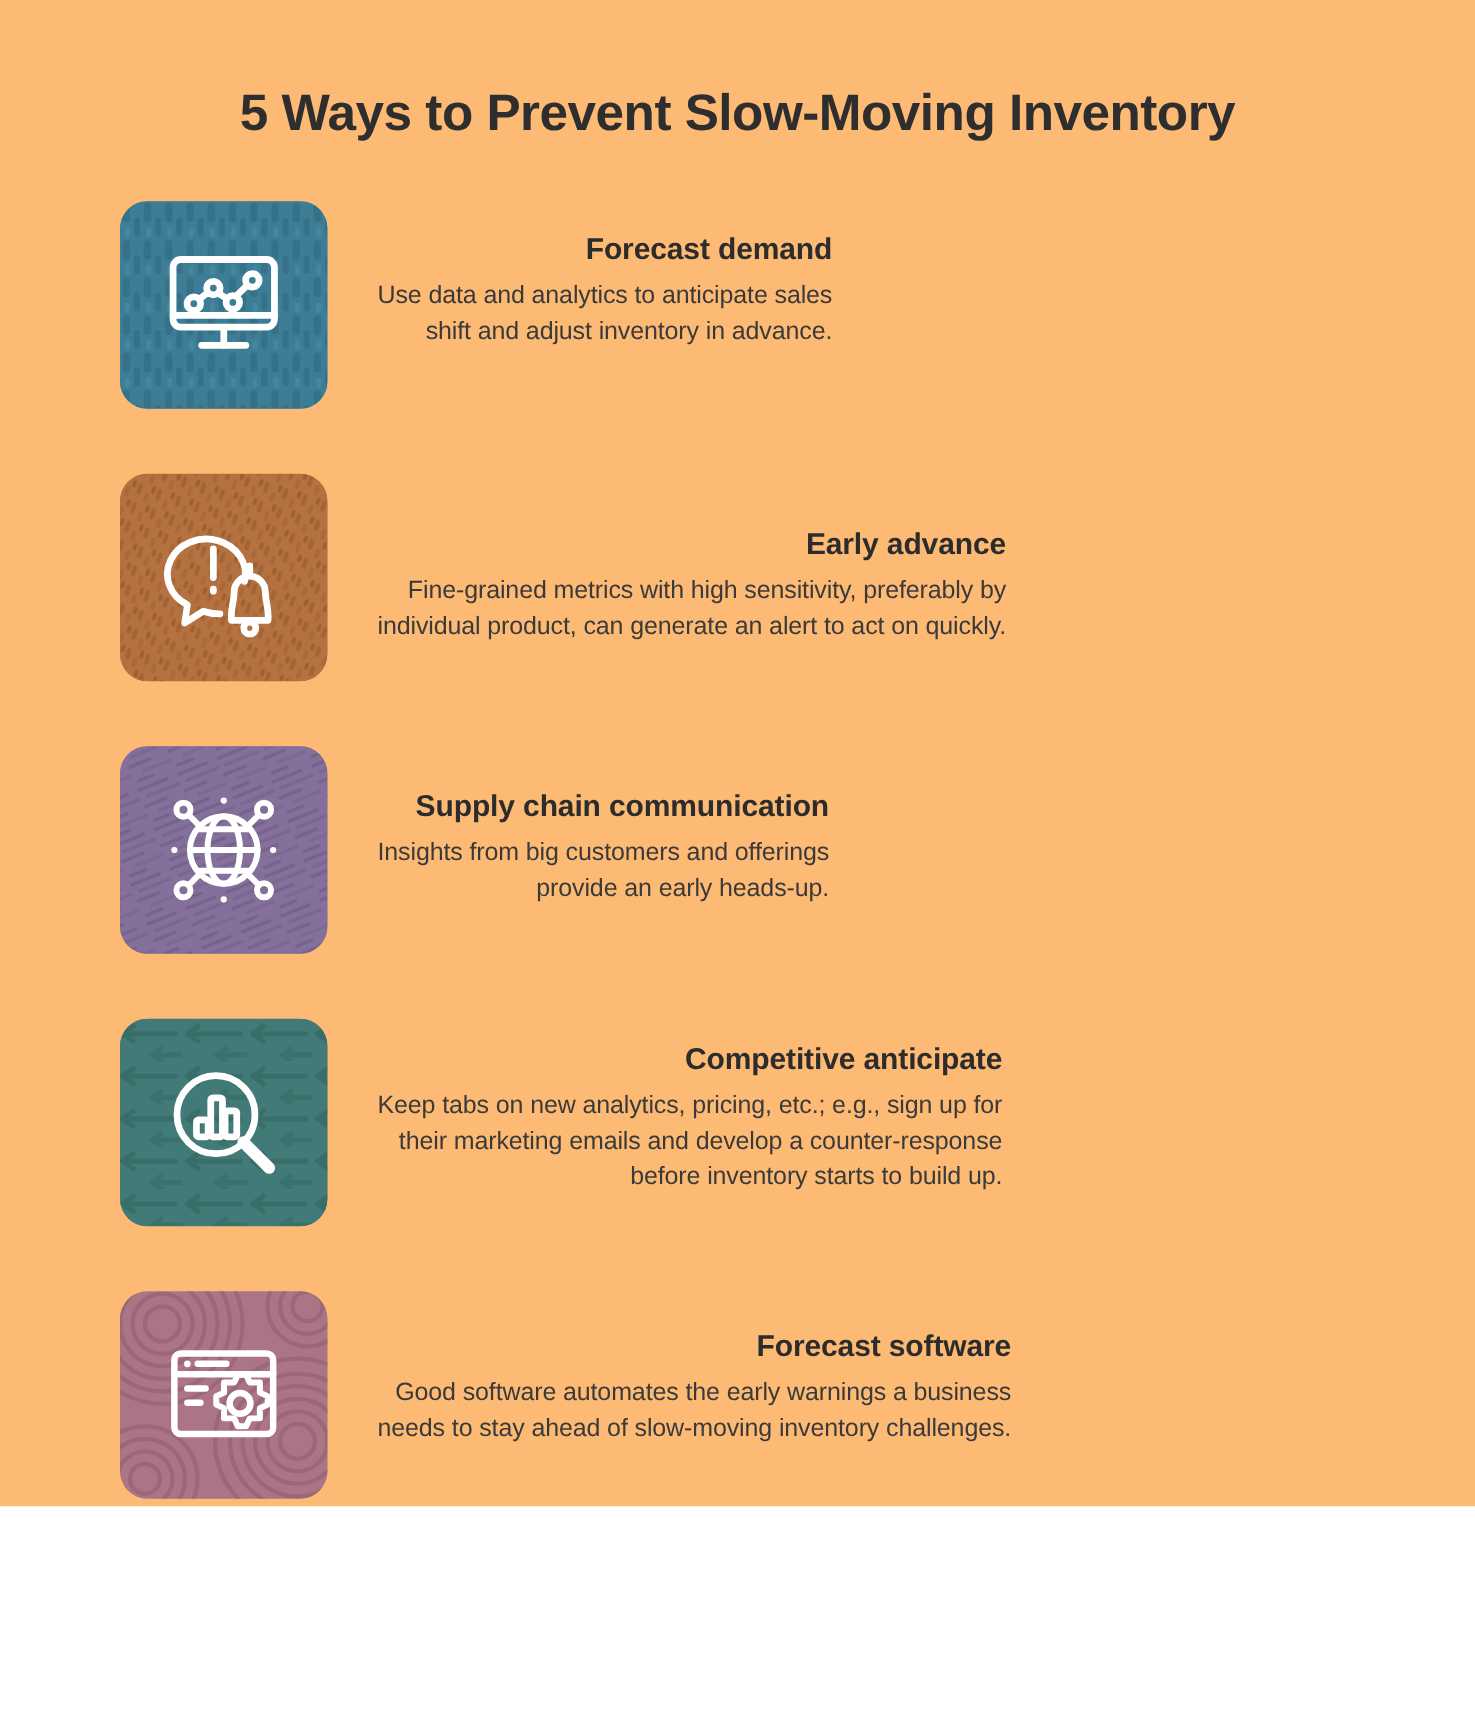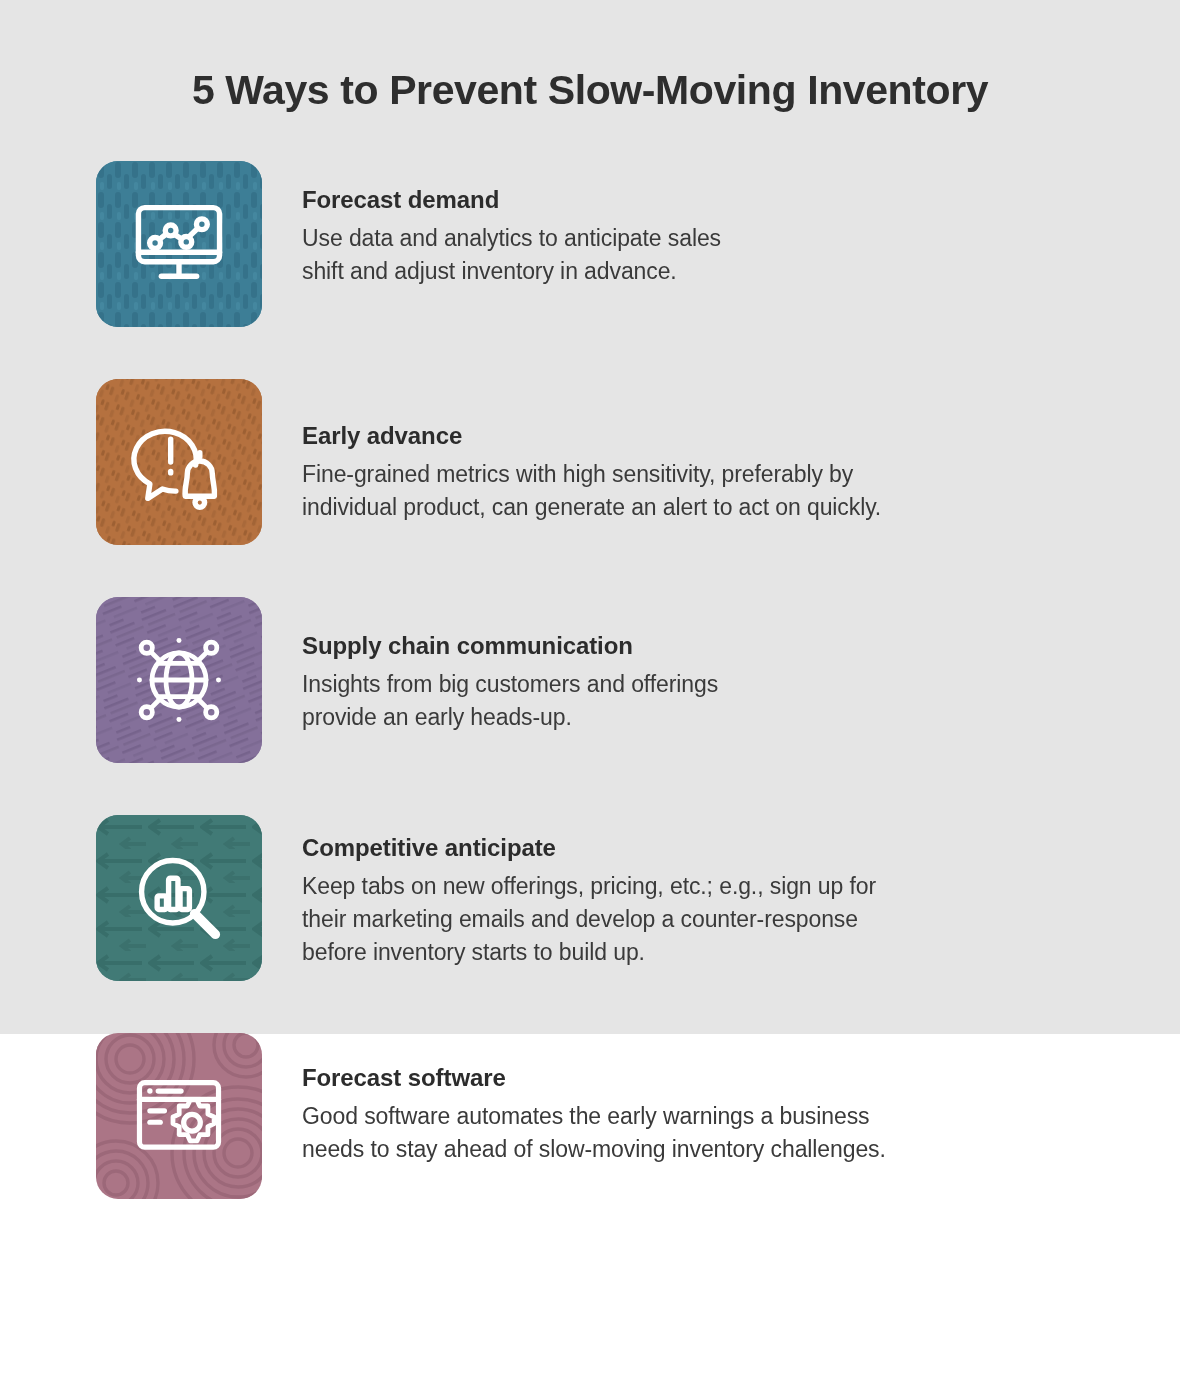--- a/index.html
+++ b/index.html
@@ -12,22 +12,22 @@
 
   body {
     font-family: "Liberation Sans", sans-serif;
     color: #2f2f2f;
     position: relative;
     overflow: hidden;
   }
 
   .infographic {
     width: 1180px;
-    height: 1034px;
-    background: #e5e5e5;
+    height: 1205px;
+    background: #fdba74;
     position: relative;
     padding: 0;
   }
 
   
   .page-title {
     text-align: center;
     font-size: 41px;
     font-weight: 700;
     letter-spacing: -0.4px;
@@ -35,20 +35,21 @@
     padding-top: 66px;
     line-height: 1.2;
     font-family: "Liberation Sans", sans-serif;
   }
 
   
   .items {
     margin-top: 46px;
     padding-left: 96px;
     padding-right: 40px;
+    text-align: right;
   }
 
   .item {
     display: flex;
     align-items: flex-start;
     margin-bottom: 52px;
   }
   .item:last-child { margin-bottom: 0; }
 
   
@@ -88,21 +89,21 @@
   .item-title {
     font-size: 24px;
     font-weight: 700;
     color: #2c2c2c;
     line-height: 1.25;
     margin-bottom: 7px;
     letter-spacing: -0.1px;
   }
 
   .item-desc {
-    font-size: 23px;
+    font-size: 20px;
     font-weight: 400;
     color: #3a3a3a;
     line-height: 1.42;
     letter-spacing: -0.1px;
     max-width: 810px;
     white-space: pre-line;
   }
 
   
   .item[data-row="0"] .item-text { padding-top: 24px; }
@@ -248,21 +249,21 @@
             <circle cx="44" cy="44" r="30"></circle>
             <path d="M65 65 L85 85" stroke-width="9"></path>
             <rect x="29" y="48" width="9" height="13" rx="1.6"></rect>
             <rect x="40" y="31" width="9" height="30" rx="1.6"></rect>
             <rect x="51" y="41" width="9" height="20" rx="1.6"></rect>
           </svg>
         </span>
       </div>
       <div class="item-text">
         <div class="item-title">Competitive anticipate</div>
-        <div class="item-desc">Keep tabs on new offerings, pricing, etc.; e.g., sign up for
+        <div class="item-desc">Keep tabs on new analytics, pricing, etc.; e.g., sign up for
 their marketing emails and develop a counter-response
 before inventory starts to build up.</div>
       </div>
     </div>
 
     <div class="item" data-row="4">
       <div class="tile" style="background:#ab7586;">
         <svg class="texture" viewBox="0 0 166 166" preserveAspectRatio="none">
           <g fill="none" stroke="#9c6879" stroke-width="3.4">
             <circle cx="34" cy="26" r="14"></circle>

